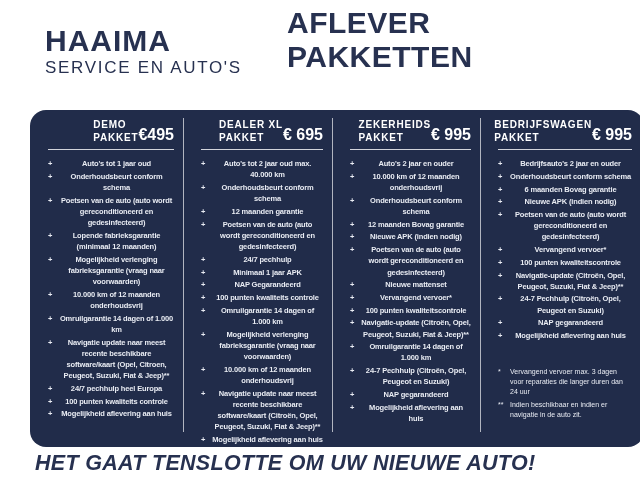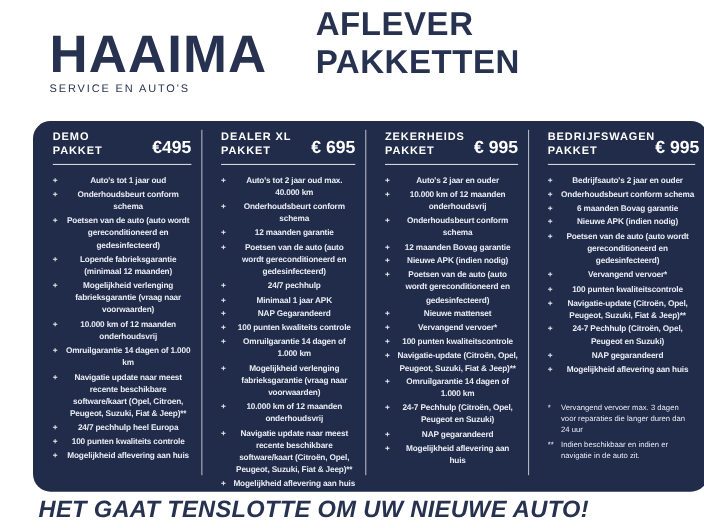--- a/index.html
+++ b/index.html
@@ -12,25 +12,25 @@
   html,body{width:640px;height:480px;overflow:hidden;}
   body{
     position:relative;
     background:#fff;
     font-family:"Liberation Sans","DejaVu Sans",sans-serif;
     color:var(--text-navy);
   }
   
   .logo{position:absolute;left:45px;top:26px;}
   .brand-name{
-    font-size:48px;font-weight:700;letter-spacing:1px;
+    font-size:30px;font-weight:700;letter-spacing:1px;
     color:var(--text-navy);line-height:1.0;
   }
   .brand-tagline{
-    font-size:10px;font-weight:400;letter-spacing:1.7px;
+    font-size:17px;font-weight:400;letter-spacing:1.7px;
     color:var(--text-navy);margin-top:2px;
   }
   .page-title{
     position:absolute;left:287px;top:6px;
     font-size:30px;font-weight:700;letter-spacing:.5px;
     line-height:1.12;color:var(--text-navy);
   }
   
   .panel{
     position:absolute;left:30px;top:110px;width:614px;height:337px;
@@ -42,21 +42,21 @@
     background:rgba(255,255,255,.65);
   }
   .divider.d1{left:153px;}
   .divider.d2{left:302px;}
   .divider.d3{left:450px;}
   .col{padding:9px 9px 0 18px;display:flex;flex-direction:column;}
   .col1{width:153px;}
   .col2{width:149px;}
   .col3{width:148px;}
   .col4{width:164px;padding-right:12px;}
-  .pkg-head{display:flex;justify-content:space-between;align-items:flex-end;}
+  .pkg-head{display:flex;justify-content:flex-end;align-items:flex-end;}
   .pkg-name{
     font-size:10px;font-weight:700;letter-spacing:.8px;
     line-height:1.26;color:var(--white);
   }
   .pkg-price{
     font-size:16px;font-weight:700;color:var(--white);
     white-space:nowrap;line-height:1;padding-bottom:1px;
   }
   .pkg-rule{height:1px;background:rgba(255,255,255,.8);margin-top:5px;}
   ul.items{list-style:none;margin-top:8px;}

